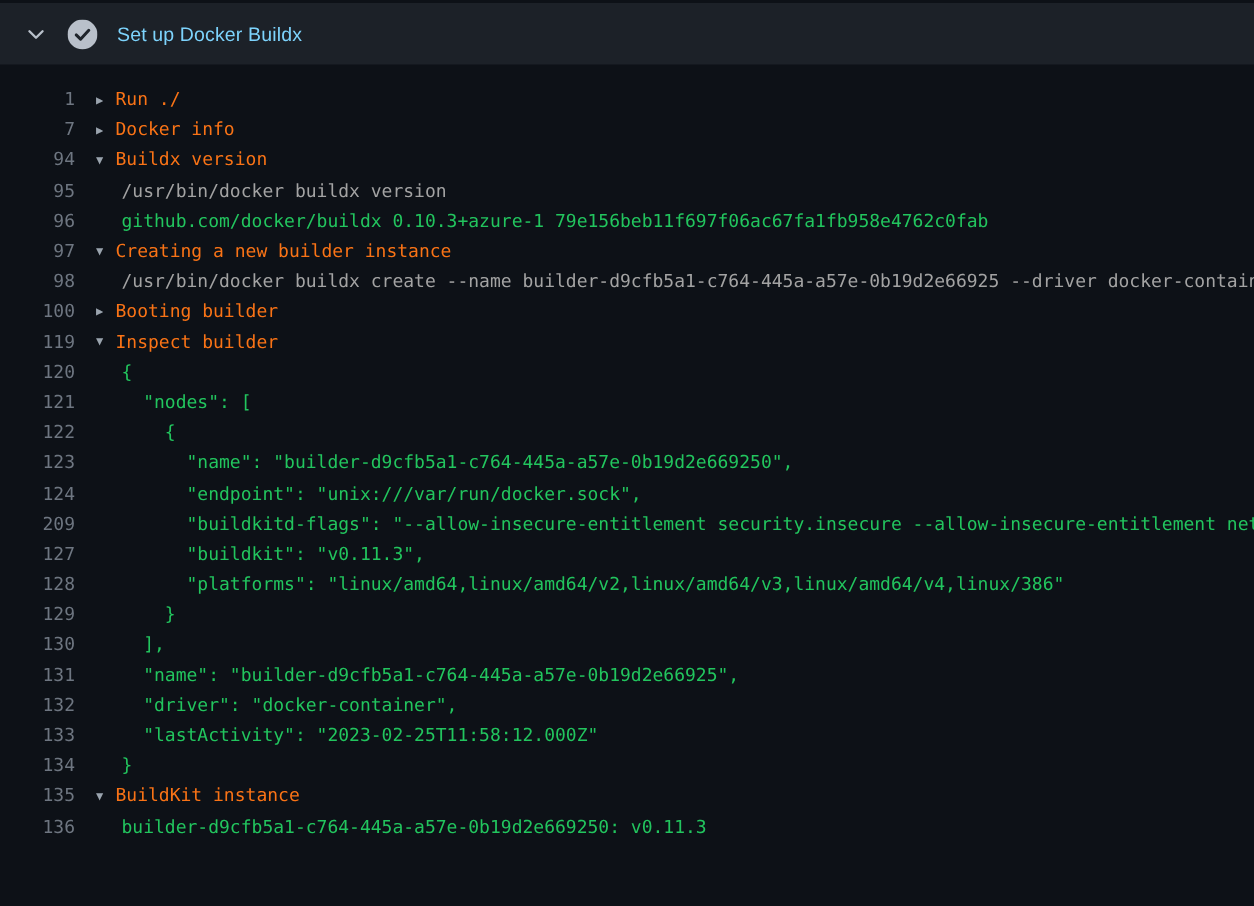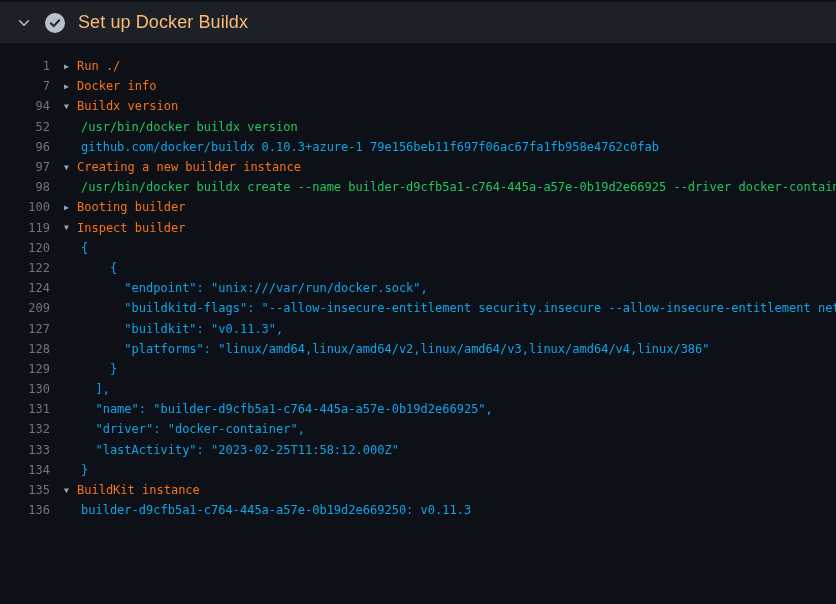--- a/index.html
+++ b/index.html
@@ -19,22 +19,22 @@
     display: flex;
     align-items: center;
     padding: 0 16px;
     box-sizing: border-box;
     cursor: pointer;
   }
   .chev { width: 16px; height: 16px; flex: none; display: inline-flex; align-items: center; justify-content: center; }
   .status { width: 20px; height: 20px; flex: none; margin-left: 13px; display: inline-flex; }
   .step-title {
     margin-left: 13px;
-    color: #fdba74;
-    font-size: 18px;
+    color: #7dd3fc;
+    font-size: 13px;
     font-weight: 500;
     letter-spacing: 0.1px;
     white-space: nowrap;
   }
 
   
   .log {
     padding-top: 13px;
     font-family: "DejaVu Sans Mono", "Liberation Mono", monospace;
     font-size: 12px;
@@ -56,22 +56,22 @@
   .row .arrow {
     flex: none;
     margin-left: 14px;
     width: 13px;
     font-size: 8px;
     color: #9aa4ae;
     display: inline-block;
   }
   .row.group-collapsed, .row.group-expanded { cursor: pointer; }
   .row .grouplabel { color: #f97316; }
-  .row .content { margin-left: 31px; color: #0ea5e9; }
-  .row.command .content { color: #22c55e; }
+  .row .content { margin-left: 31px; color: #22c55e; }
+  .row.command .content { color: #a3a3a3; }
 </style>
 </head>
 <body>
 
 <div class="app">
 
   <div class="step-header">
     <span class="chev">
       <svg width="14" height="14" viewBox="0 0 16 16">
         <path d="M3 5.5 L8 10.5 L13 5.5" fill="none" stroke="#b8c0ca" stroke-width="1.8" stroke-linecap="round" stroke-linejoin="round"></path>
@@ -83,28 +83,30 @@
         <path d="M5.8 10.3 L8.7 13.1 L14.2 7.2" fill="none" stroke="#1f242b" stroke-width="2" stroke-linecap="round" stroke-linejoin="round"></path>
       </svg>
     </span>
     <span class="step-title">Set up Docker Buildx</span>
   </div>
 
   <div class="log" id="log">
       <div class="row group-collapsed"><span class="num">1</span><span class="arrow">▶</span><span class="grouplabel">Run ./</span></div>
       <div class="row group-collapsed"><span class="num">7</span><span class="arrow">▶</span><span class="grouplabel">Docker info</span></div>
       <div class="row group-expanded"><span class="num">94</span><span class="arrow">▼</span><span class="grouplabel">Buildx version</span></div>
-      <div class="row command"><span class="num">52</span><span class="content">/usr/bin/docker buildx version</span></div>
+      <div class="row command"><span class="num">95</span><span class="content">/usr/bin/docker buildx version</span></div>
       <div class="row output"><span class="num">96</span><span class="content">github.com/docker/buildx 0.10.3+azure-1 79e156beb11f697f06ac67fa1fb958e4762c0fab</span></div>
       <div class="row group-expanded"><span class="num">97</span><span class="arrow">▼</span><span class="grouplabel">Creating a new builder instance</span></div>
       <div class="row command"><span class="num">98</span><span class="content">/usr/bin/docker buildx create --name builder-d9cfb5a1-c764-445a-a57e-0b19d2e66925 --driver docker-container</span></div>
       <div class="row group-collapsed"><span class="num">100</span><span class="arrow">▶</span><span class="grouplabel">Booting builder</span></div>
       <div class="row group-expanded"><span class="num">119</span><span class="arrow">▼</span><span class="grouplabel">Inspect builder</span></div>
       <div class="row output"><span class="num">120</span><span class="content">{</span></div>
+      <div class="row output"><span class="num">121</span><span class="content">  "nodes": [</span></div>
       <div class="row output"><span class="num">122</span><span class="content">    {</span></div>
+      <div class="row output"><span class="num">123</span><span class="content">      "name": "builder-d9cfb5a1-c764-445a-a57e-0b19d2e669250",</span></div>
       <div class="row output"><span class="num">124</span><span class="content">      "endpoint": "unix:///var/run/docker.sock",</span></div>
       <div class="row output"><span class="num">209</span><span class="content">      "buildkitd-flags": "--allow-insecure-entitlement security.insecure --allow-insecure-entitlement network.host",</span></div>
       <div class="row output"><span class="num">127</span><span class="content">      "buildkit": "v0.11.3",</span></div>
       <div class="row output"><span class="num">128</span><span class="content">      "platforms": "linux/amd64,linux/amd64/v2,linux/amd64/v3,linux/amd64/v4,linux/386"</span></div>
       <div class="row output"><span class="num">129</span><span class="content">    }</span></div>
       <div class="row output"><span class="num">130</span><span class="content">  ],</span></div>
       <div class="row output"><span class="num">131</span><span class="content">  "name": "builder-d9cfb5a1-c764-445a-a57e-0b19d2e66925",</span></div>
       <div class="row output"><span class="num">132</span><span class="content">  "driver": "docker-container",</span></div>
       <div class="row output"><span class="num">133</span><span class="content">  "lastActivity": "2023-02-25T11:58:12.000Z"</span></div>
       <div class="row output"><span class="num">134</span><span class="content">}</span></div>

